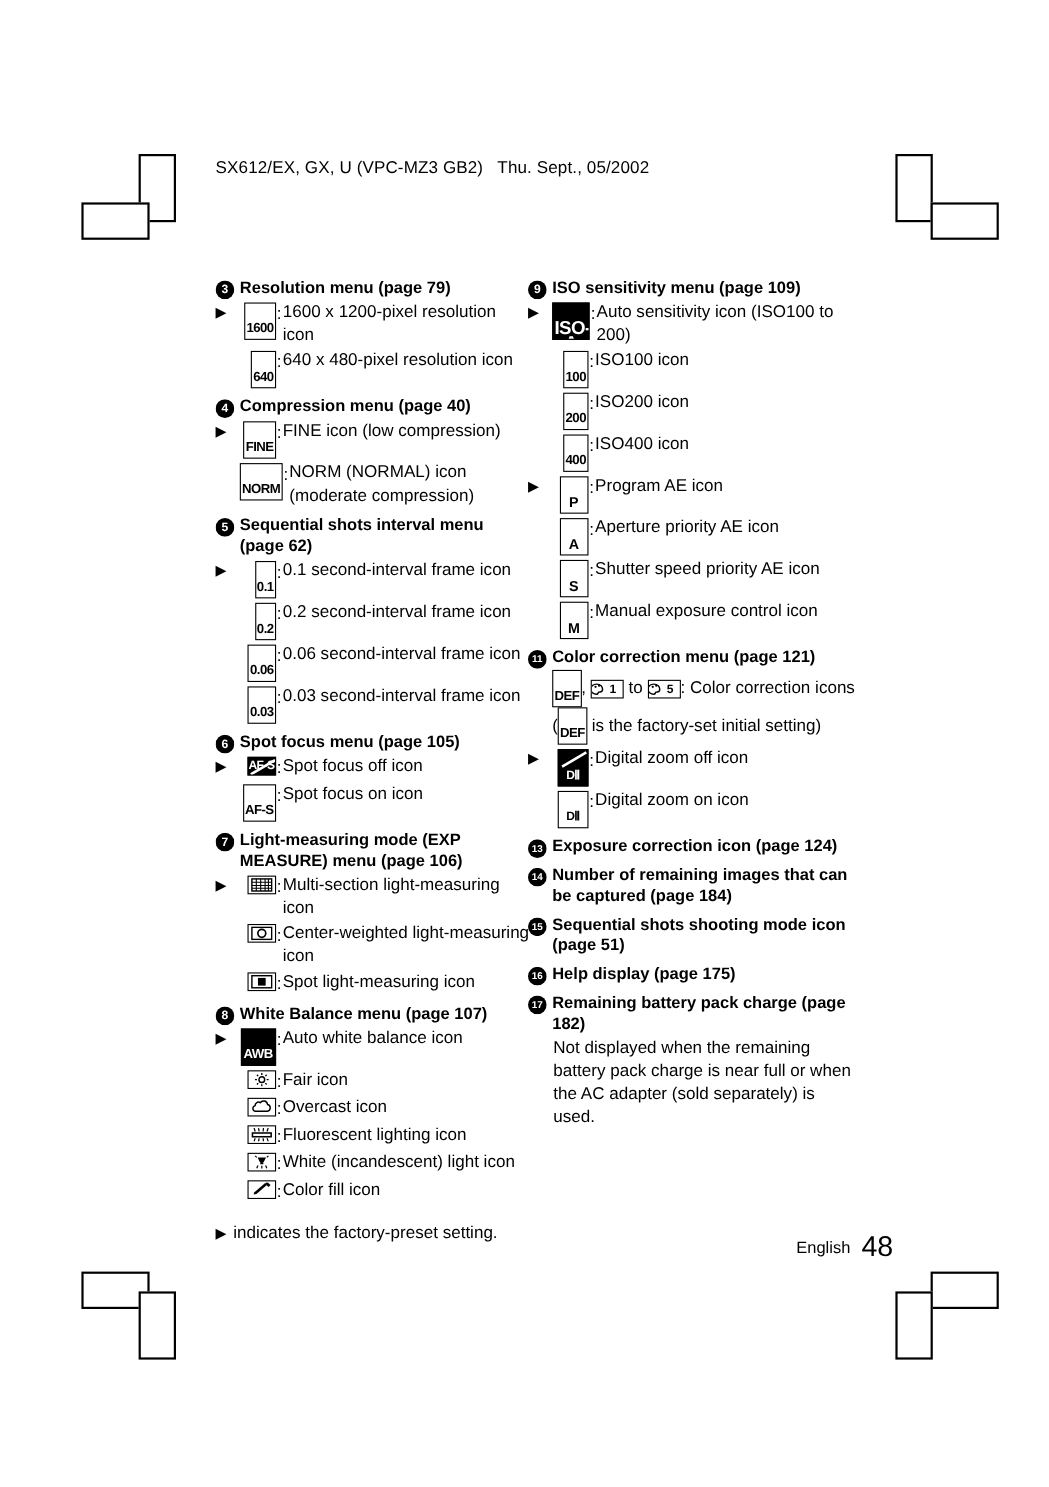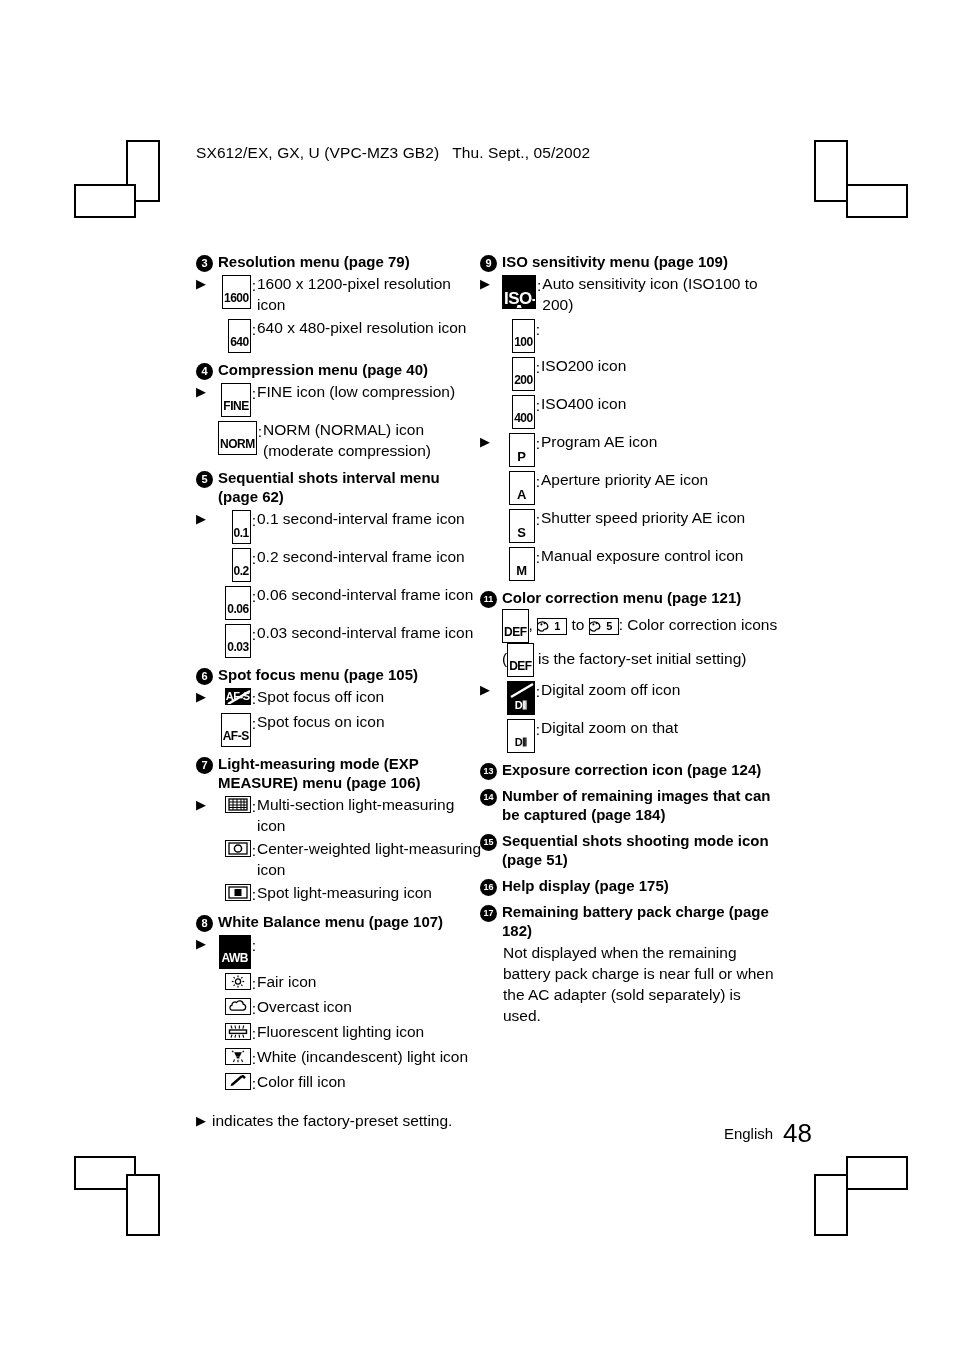--- a/index.html
+++ b/index.html
@@ -313,20 +313,21 @@
           </svg>
         </span>
         <span class="head-text">White Balance menu (page 107)</span>
       </div>
       <div class="entry">
         <span class="arrow">▶</span>
         <span class="icon-cell">
           <span class="ibox inv" style="width:32px;">AWB</span>
           <span class="colon">:</span>
         </span>
+        <span class="desc">Auto white balance icon</span>
       </div>
       <div class="entry">
         <span class="arrow blank">▶</span>
         <span class="icon-cell">
           <span class="ibox sq">
             <svg width="20" height="13" viewBox="0 0 20 13" style="margin-top:1px;">
               <circle cx="10" cy="6.5" r="2.6" fill="none" stroke="#000" stroke-width="1.3"></circle>
               <g stroke="#000" stroke-width="1.2">
                 <line x1="10" y1="0.5" x2="10" y2="2.3"></line>
                 <line x1="10" y1="10.7" x2="10" y2="12.5"></line>
@@ -433,20 +434,21 @@
           <span class="colon">:</span>
         </span>
         <span class="desc">Auto sensitivity icon (ISO100 to 200)</span>
       </div>
       <div class="entry">
         <span class="arrow blank">▶</span>
         <span class="icon-cell">
           <span class="ibox">100</span>
           <span class="colon">:</span>
         </span>
+        <span class="desc">ISO100 icon</span>
       </div>
       <div class="entry">
         <span class="arrow blank">▶</span>
         <span class="icon-cell">
           <span class="ibox">200</span>
           <span class="colon">:</span>
         </span>
         <span class="desc">ISO200 icon</span>
       </div>
       <div class="entry">
@@ -524,21 +526,21 @@
           <span class="colon">:</span>
         </span>
         <span class="desc">Digital zoom off icon</span>
       </div>
       <div class="entry">
         <span class="arrow blank">▶</span>
         <span class="icon-cell">
           <span class="ibox" style="width:28px;font-size:11px;">D⦀</span>
           <span class="colon">:</span>
         </span>
-        <span class="desc">Digital zoom on that</span>
+        <span class="desc">Digital zoom on icon</span>
       </div>
       <div class="entry head">
         <span class="num">
           <svg width="17" height="17" viewBox="0 0 17 17" aria-hidden="true">
             <circle cx="8.5" cy="8.5" r="8.5" fill="#000"></circle>
             <text x="8.5" y="8.8" fill="#fff" font-size="9" font-weight="bold" font-family="Liberation Sans, sans-serif" text-anchor="middle" dominant-baseline="middle">13</text>
           </svg>
         </span>
         <span class="head-text">Exposure correction icon (page 124)</span>
       </div>

